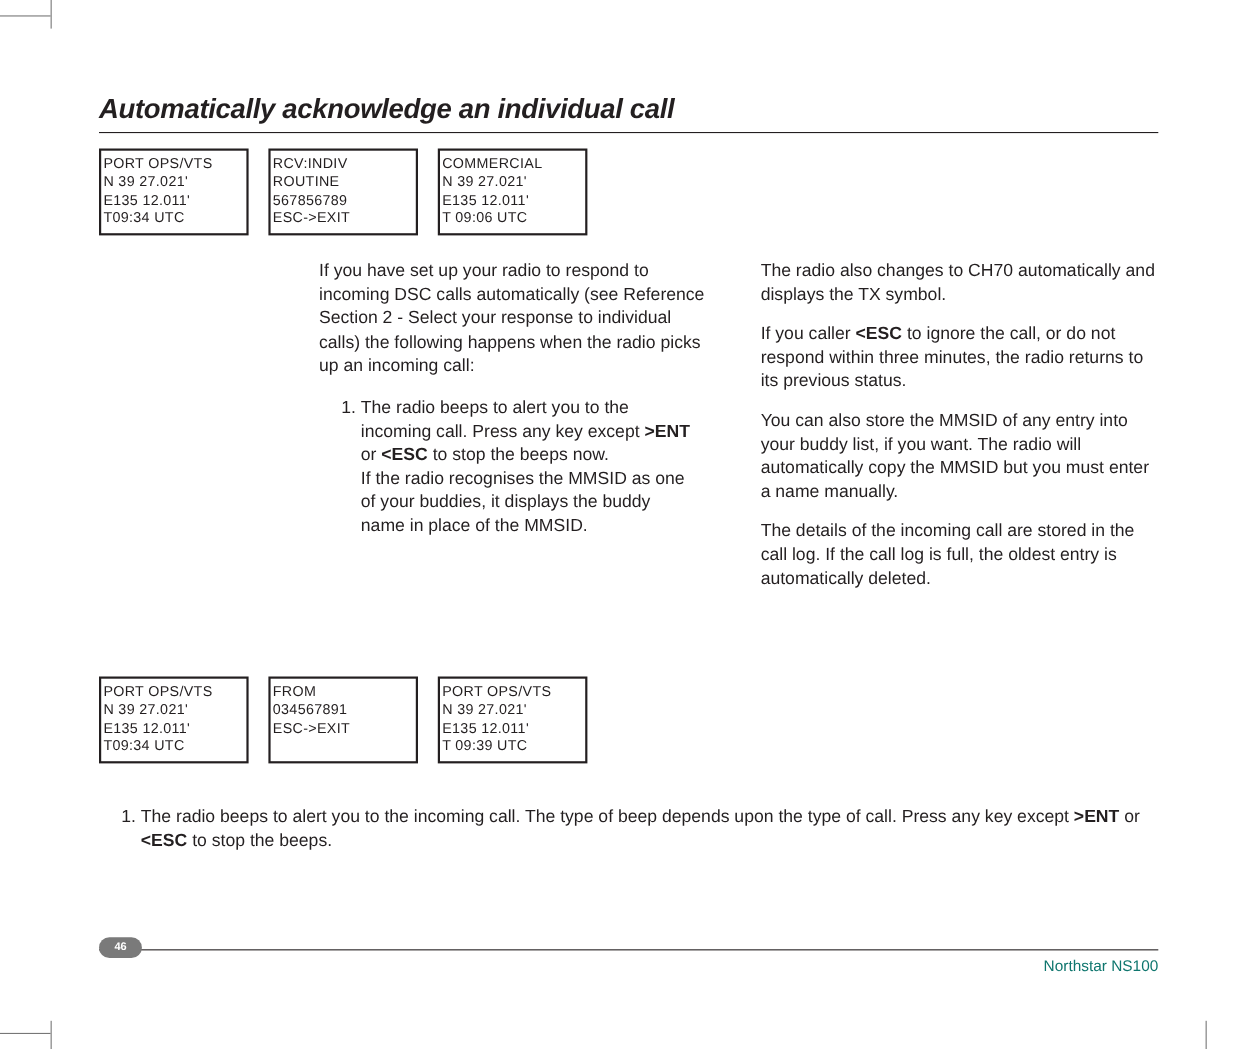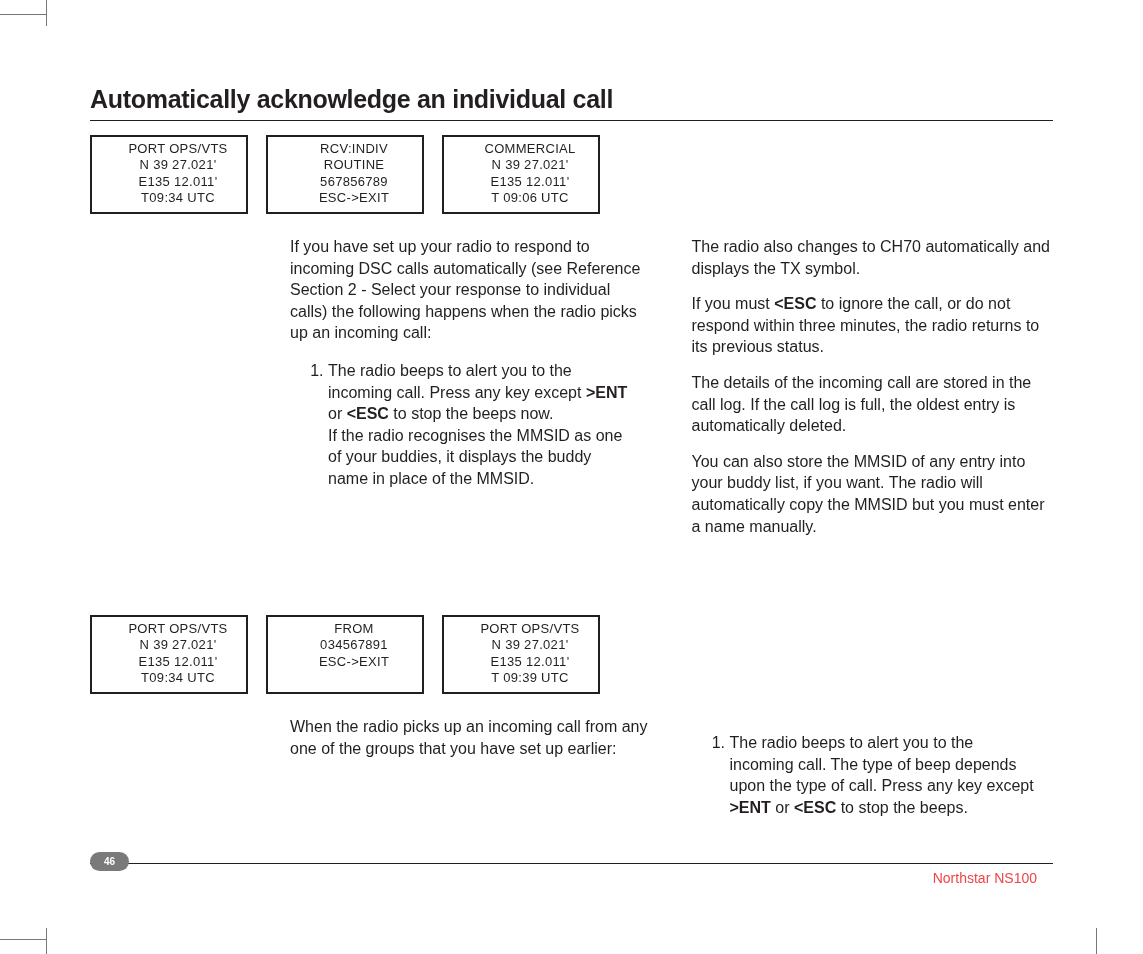--- a/index.html
+++ b/index.html
@@ -51,36 +51,36 @@
     height: 26px;
     border-left: 1px solid #777;
   }
   h1 {
     font-size: 25px;
     font-weight: 700;
     margin: 0 0 10px 0;
     border-bottom: 1px solid #231f20;
     padding-bottom: 6px;
     letter-spacing: -0.3px;
+    font-style: italic;
   }
   .screens-row {
     display: flex;
     gap: 18px;
     margin: 14px 0 22px 0;
   }
   .screen {
     border: 2px solid #231f20;
     width: 124px;
-    padding: 4px 6px 6px 24px;
+    padding: 4px 6px 6px 2px;
     font-family: "Verdana", "Arial", sans-serif;
     font-size: 13px;
     line-height: 1.25;
     letter-spacing: 0.3px;
     white-space: pre;
-    text-align: center;
   }
   .two-col {
     display: flex;
     gap: 40px;
   }
   .col {
     flex: 1;
   }
   .col p {
     margin: 0 0 14px 0;
@@ -128,24 +128,24 @@
     font-weight: 700;
     font-size: 10px;
     padding: 4px 14px;
     border-radius: 14px;
     position: absolute;
     left: 0;
     top: -12px;
   }
   .footer-title {
     position: absolute;
-    right: 16px;
+    right: 0;
     top: 6px;
     font-size: 14px;
-    color: #ef4444;
+    color: #0f766e;
     text-align: right;
   }
 </style>
 </head>
 <body>
 
 <div class="page">
   <div class="crop-top-left"></div>
   <div class="crop-top-left-v"></div>
   <div class="crop-bot-left"></div>
@@ -175,24 +175,24 @@
       <ol>
         <li>
           <span>The radio beeps to alert you to the incoming call. Press any key except </span><span class="bold">&gt;ENT</span><span> or </span><span class="bold">&lt;ESC</span><span> to stop the beeps now.</span>
           <p>If the radio recognises the MMSID as one of your buddies, it displays the buddy name in place of the MMSID.</p>
         </li>
       </ol>
     </div>
     <div class="col">
       <p>The radio also changes to CH70 automatically and displays the TX symbol.</p>
       <p>
-        <span>If you must </span><span class="bold">&lt;ESC</span><span> to ignore the call, or do not respond within three minutes, the radio returns to its previous status.</span>
+        <span>If you caller </span><span class="bold">&lt;ESC</span><span> to ignore the call, or do not respond within three minutes, the radio returns to its previous status.</span>
       </p>
+      <p>You can also store the MMSID of any entry into your buddy list, if you want. The radio will automatically copy the MMSID but you must enter a name manually.</p>
       <p>The details of the incoming call are stored in the call log. If the call log is full, the oldest entry is automatically deleted.</p>
-      <p>You can also store the MMSID of any entry into your buddy list, if you want. The radio will automatically copy the MMSID but you must enter a name manually.</p>
     </div>
   </div>
 
   <div class="section-gap"></div>
 
 
   <div class="screens-row">
     <div class="screen">PORT OPS/VTS
 N 39 27.021'
 E135 12.011'
@@ -200,23 +200,20 @@
     <div class="screen">FROM
 034567891
 ESC-&gt;EXIT</div>
     <div class="screen">PORT OPS/VTS
 N 39 27.021'
 E135 12.011'
 T 09:39 UTC</div>
   </div>
 
   <div class="two-col">
-    <div class="col col-left-2">
-      <p>When the radio picks up an incoming call from any one of the groups that you have set up earlier:</p>
-    </div>
     <div class="col">
       <ol>
         <li>
           <span>The radio beeps to alert you to the incoming call. The type of beep depends upon the type of call. Press any key except </span><span class="bold">&gt;ENT</span><span> or </span><span class="bold">&lt;ESC</span><span> to stop the beeps.</span>
         </li>
       </ol>
     </div>
   </div>
 
   <div class="footer">

